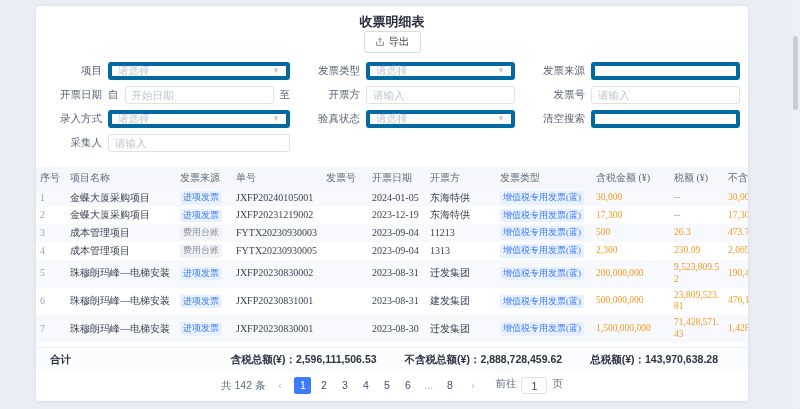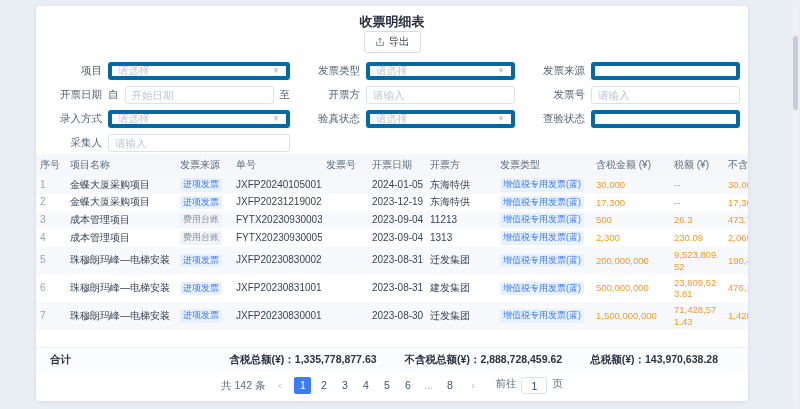--- a/index.html
+++ b/index.html
@@ -46,21 +46,21 @@
   .btn-row { display:flex; gap:10px; padding:6px 0 6px 72px; }
   .btn-primary {
     background:#3e7bfa; color:#fff; border:none; border-radius:3px;
     font-size:10.5px; padding:4px 20px; cursor:pointer;
   }
   .btn-plain {
     background:#ecf3ff; color:#3e7bfa; border:none; border-radius:3px;
     font-size:10.5px; padding:4px 12px; cursor:pointer;
   }
   
-  .table-wrap { flex:1; overflow:hidden; margin-top:1px; }
+  .table-wrap { flex:1; overflow:hidden; margin-top:14px;font-family:Liberation Serif, serif; }
   table { table-layout:fixed; width:778px; border-collapse:collapse; }
   th {
     background:#f5f7fa; color:#5f6b7c; font-weight:400; font-size:10px;
     text-align:left; padding:4px 4px; white-space:nowrap; overflow:hidden;
   }
   td {
     font-size:10px; color:#3a4354; padding:2px 4px; line-height:1.25;
     white-space:nowrap; overflow:hidden; vertical-align:middle;
   }
   tr.stripe { background:#f7f9fc; }
@@ -182,21 +182,21 @@
 
       <div class="field">
         <span class="field-label">验真状态</span>
         <div class="control">
           <span class="ph">请选择</span>
           <span class="chevron">▼</span>
         </div>
       </div>
 
       <div class="field">
-        <span class="field-label">查验状态</span>
+        <span class="field-label">清空搜索</span>
         <div class="control">
           
           
         </div>
       </div>
 
       <div class="field">
         <span class="field-label">采集人</span>
         <input class="text-ctl" type="text" placeholder="请输入" style="">
       </div>
@@ -337,21 +337,21 @@
           </tr>
 
         </tbody>
     </table>
   </div>
 
   <div class="summary-row">
     <span class="summary-label">合计</span>
     <div class="summary-items">
       <span>
-        <span>含税总额(¥)：</span><span>1,335,778,877.63</span>
+        <span>含税总额(¥)：</span><span>2,596,111,506.53</span>
       </span>
       <span>
         <span>不含税总额(¥)：</span><span>2,888,728,459.62</span>
       </span>
       <span>
         <span>总税额(¥)：</span><span>143,970,638.28</span>
       </span>
     </div>
   </div>
 

